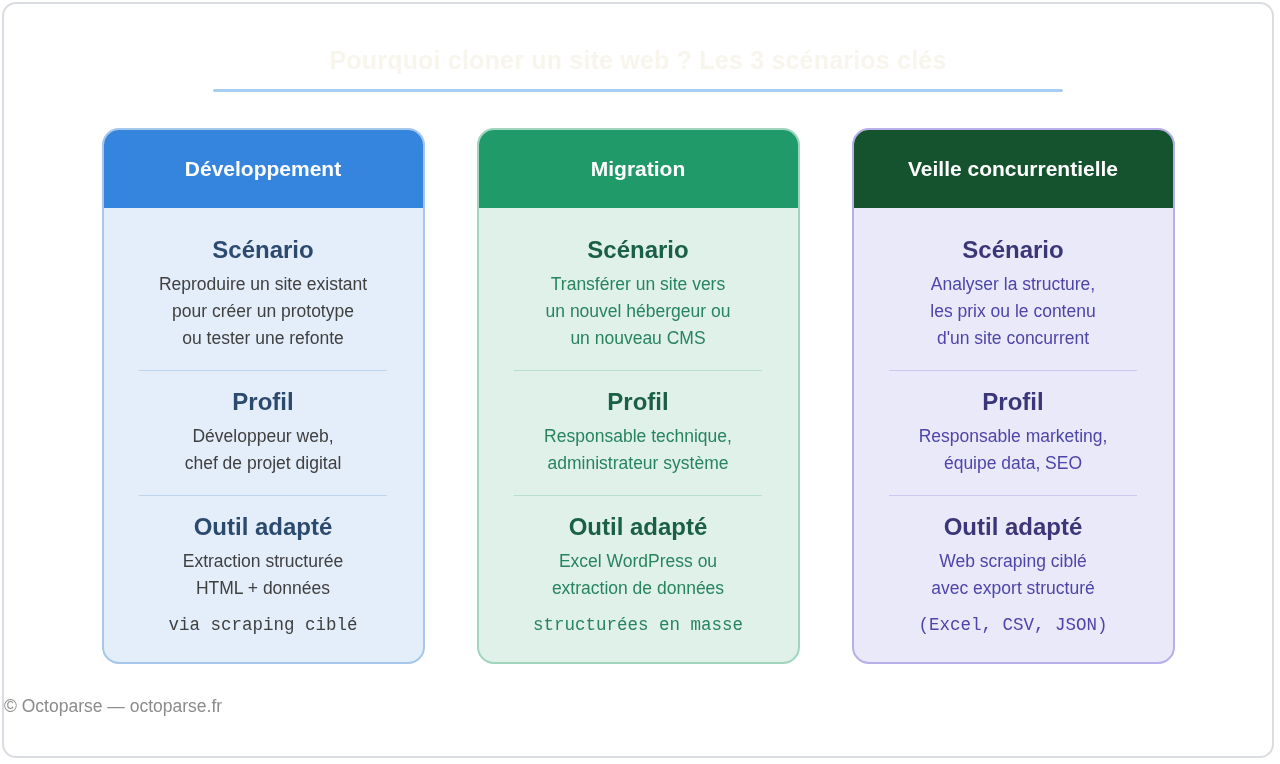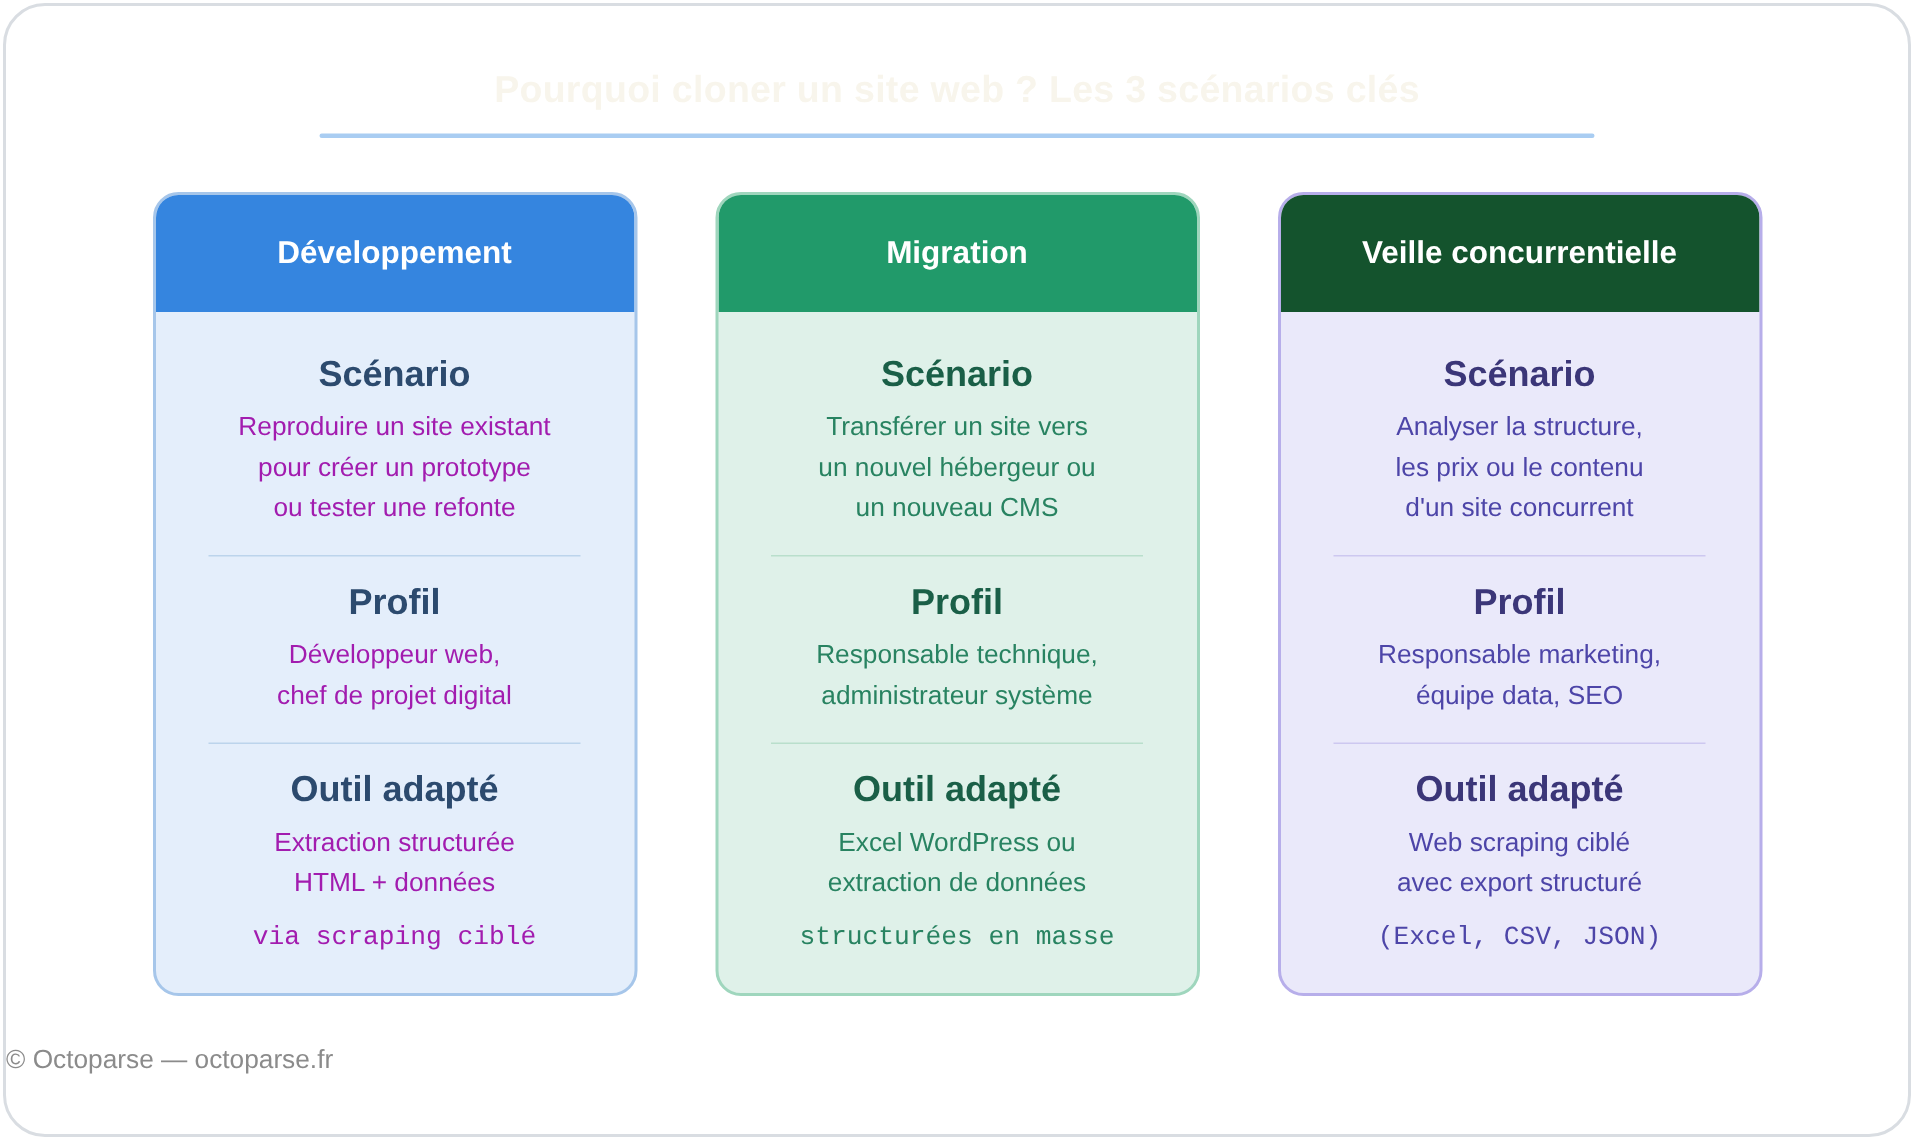--- a/index.html
+++ b/index.html
@@ -9,21 +9,21 @@
     height: 764px;
     background: #ffffff;
     font-family: "Liberation Sans", sans-serif;
     overflow: hidden;
   }
   .outer-frame {
     position: absolute;
     left: 2px; top: 2px;
     width: 1272px; height: 756px;
     border: 2px solid #d9dde2;
-    border-radius: 28px;
+    border-radius: 14px;
     box-sizing: border-box;
     background: #ffffff;
   }
   .page-title {
     margin: 42px auto 0 auto;
     text-align: center;
     font-size: 25px;
     font-weight: 700;
     color: #f8f5ec;
     letter-spacing: 0.2px;
@@ -83,21 +83,21 @@
   .divider {
     border: none;
     height: 1px;
     width: 78%;
     margin: 18px auto 17px auto;
   }
   
   .card-blue { background: #e4eefb; border-color: #a6c6ea; }
   .card-blue .card-header { background: #3585df; }
   .card-blue .section-label { color: #2c4a6e; }
-  .card-blue .section-text { color: #a21caf; }
+  .card-blue .section-text { color: #404040; }
   .card-blue .divider { background: #bcd4ec; }
   
   .card-green { background: #dff1e9; border-color: #9fd6bd; }
   .card-green .card-header { background: #219a6a; }
   .card-green .section-label { color: #1a5f47; }
   .card-green .section-text { color: #288361; }
   .card-green .divider { background: #b9dfcc; }
   
   .card-purple { background: #eae9fa; border-color: #b7aeea; }
   .card-purple .card-header { background: #14532d; }

